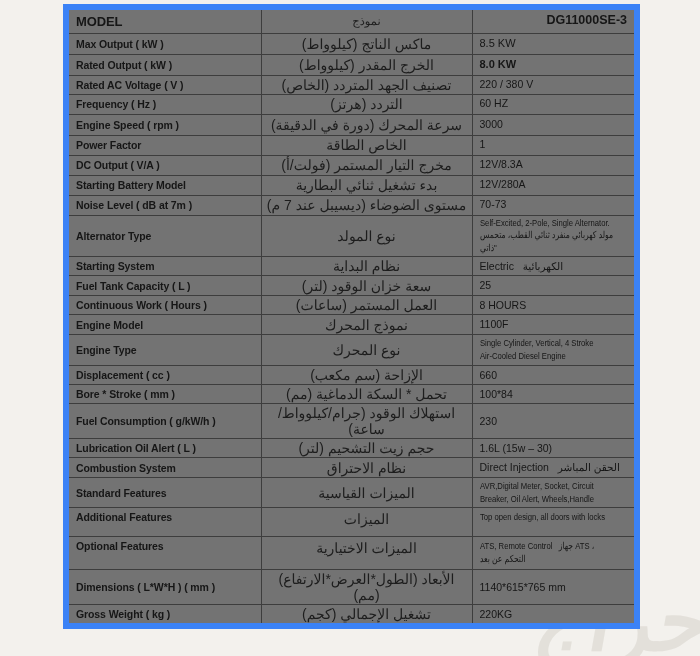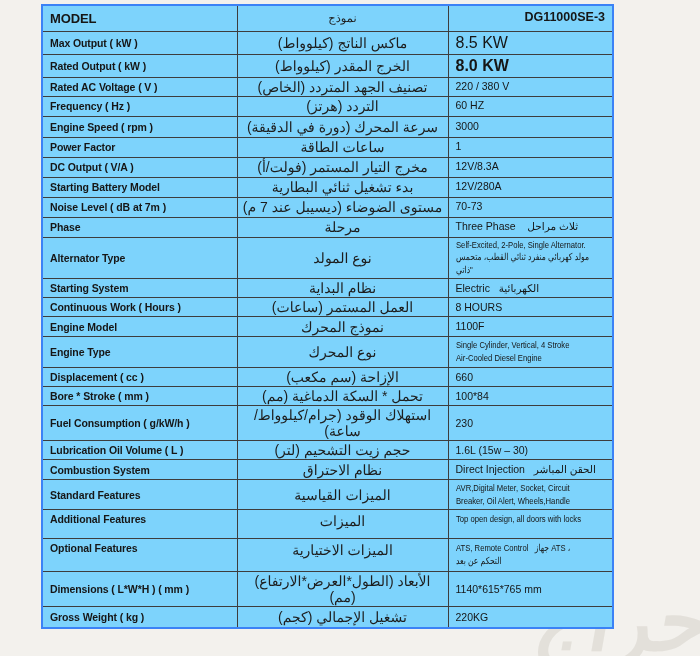--- a/index.html
+++ b/index.html
@@ -7,36 +7,36 @@
     width:700px;height:656px;position:relative;overflow:hidden;
     background:#f3f1ed;
     font-family:"Liberation Sans", sans-serif;
   }
   .watermark{
     position:absolute;right:-12px;bottom:-14px;z-index:0;
     font-size:84px;font-weight:bold;color:#e3e0da;
     transform:skewX(-10deg);letter-spacing:-4px;user-select:none;
   }
   table.spec{
-    position:absolute;left:41px;top:4px;z-index:1;
+    position:absolute;left:63px;top:4px;z-index:1;
     width:571px;table-layout:fixed;border-collapse:collapse;
-    background:#7dd3fc;border:2px solid #3b82f6;
+    background:#737373;border:6px solid #3b82f6;
   }
   td{
     border:1px solid #3d3d3d;
     padding:1px 7px;vertical-align:middle;color:#161616;overflow:hidden;
   }
   .c-en{font-weight:bold;font-size:10.5px;letter-spacing:-0.1px;}
   .c-ar{direction:rtl;text-align:center;font-size:14px;padding:1px 4px;color:#1d1d1d;}
   .c-val{font-size:10.5px;}
   .c-val .v{white-space:pre-line;line-height:1.25;}
   tr.head .c-en{font-size:13px;}
   tr.head .c-ar{font-size:11.5px;}
   tr.head .c-val{font-size:12.5px;font-weight:bold;text-align:right;}
-  .v-big{font-size:16px;}
+  .v-big{font-size:11px;}
   .v-bold{font-weight:bold;}
   .squish .v{
     font-size:9.6px;white-space:pre-line;line-height:1.35;
     transform:scaleX(.8);transform-origin:0 50%;width:125%;
   }
   .va-top td{vertical-align:top;padding-top:3px;}
   
   .h19{height:19px}.h20{height:20px}.h21{height:21px}.h22{height:22px}
   .h26{height:26px}.h29{height:29px}.h30{height:30px}.h31{height:31px}.h33{height:33px}
 </style>
@@ -89,21 +89,21 @@
     </tr>
     <tr class="h21">
       <td class="c-en">Engine Speed ( rpm )</td>
       <td class="c-ar">سرعة المحرك (دورة في الدقيقة)</td>
       <td class="c-val">
           <div class="v">3000</div>
         </td>
     </tr>
     <tr class="h20">
       <td class="c-en">Power Factor</td>
-      <td class="c-ar">ساعات الطاقة</td>
+      <td class="c-ar">الخاص الطاقة</td>
       <td class="c-val">
           <div class="v">1</div>
         </td>
     </tr>
     <tr class="h20">
       <td class="c-en">DC Output ( V/A )</td>
       <td class="c-ar">مخرج التيار المستمر (فولت/أ)</td>
       <td class="c-val">
           <div class="v">12V/8.3A</div>
         </td>
@@ -113,44 +113,44 @@
       <td class="c-ar">بدء تشغيل ثنائي البطارية</td>
       <td class="c-val">
           <div class="v">12V/280A</div>
         </td>
     </tr>
     <tr class="h20">
       <td class="c-en">Noise Level ( dB at 7m )</td>
       <td class="c-ar">مستوى الضوضاء (ديسيبل عند 7 م)</td>
       <td class="c-val">
           <div class="v">70-73</div>
-        </td>
-    </tr>
-    <tr class="h20">
-      <td class="c-en">Phase</td>
-      <td class="c-ar">مرحلة</td>
-      <td class="c-val">
-          <div class="v">Three Phase &nbsp;&nbsp; ثلاث مراحل</div>
         </td>
     </tr>
     <tr class="h29 squish">
       <td class="c-en">Alternator Type</td>
       <td class="c-ar">نوع المولد</td>
       <td class="c-val">
           <div class="v">Self-Excited, 2-Pole, Single Alternator.
 مولد كهربائي منفرد ثنائي القطب، متحمس ذاتي"</div>
         </td>
     </tr>
     <tr class="h19">
       <td class="c-en">Starting System</td>
       <td class="c-ar">نظام البداية</td>
       <td class="c-val">
           <div class="v">Electric &nbsp; الكهربائية</div>
         </td>
     </tr>
+    <tr class="h20">
+      <td class="c-en">Fuel Tank Capacity ( L )</td>
+      <td class="c-ar">سعة خزان الوقود (لتر)</td>
+      <td class="c-val">
+          <div class="v">25</div>
+        </td>
+    </tr>
     <tr class="h19">
       <td class="c-en">Continuous Work ( Hours )</td>
       <td class="c-ar">العمل المستمر (ساعات)</td>
       <td class="c-val">
           <div class="v">8 HOURS</div>
         </td>
     </tr>
     <tr class="h20">
       <td class="c-en">Engine Model</td>
       <td class="c-ar">نموذج المحرك</td>
@@ -181,21 +181,21 @@
         </td>
     </tr>
     <tr class="h21">
       <td class="c-en">Fuel Consumption ( g/kW/h )</td>
       <td class="c-ar">استهلاك الوقود (جرام/كيلوواط/ساعة)</td>
       <td class="c-val">
           <div class="v">230</div>
         </td>
     </tr>
     <tr class="h19">
-      <td class="c-en">Lubrication Oil Volume ( L )</td>
+      <td class="c-en">Lubrication Oil Alert ( L )</td>
       <td class="c-ar">حجم زيت التشحيم (لتر)</td>
       <td class="c-val">
           <div class="v">1.6L (15w – 30)</div>
         </td>
     </tr>
     <tr class="h20">
       <td class="c-en">Combustion System</td>
       <td class="c-ar">نظام الاحتراق</td>
       <td class="c-val">
           <div class="v">Direct Injection &nbsp; الحقن المباشر</div>

